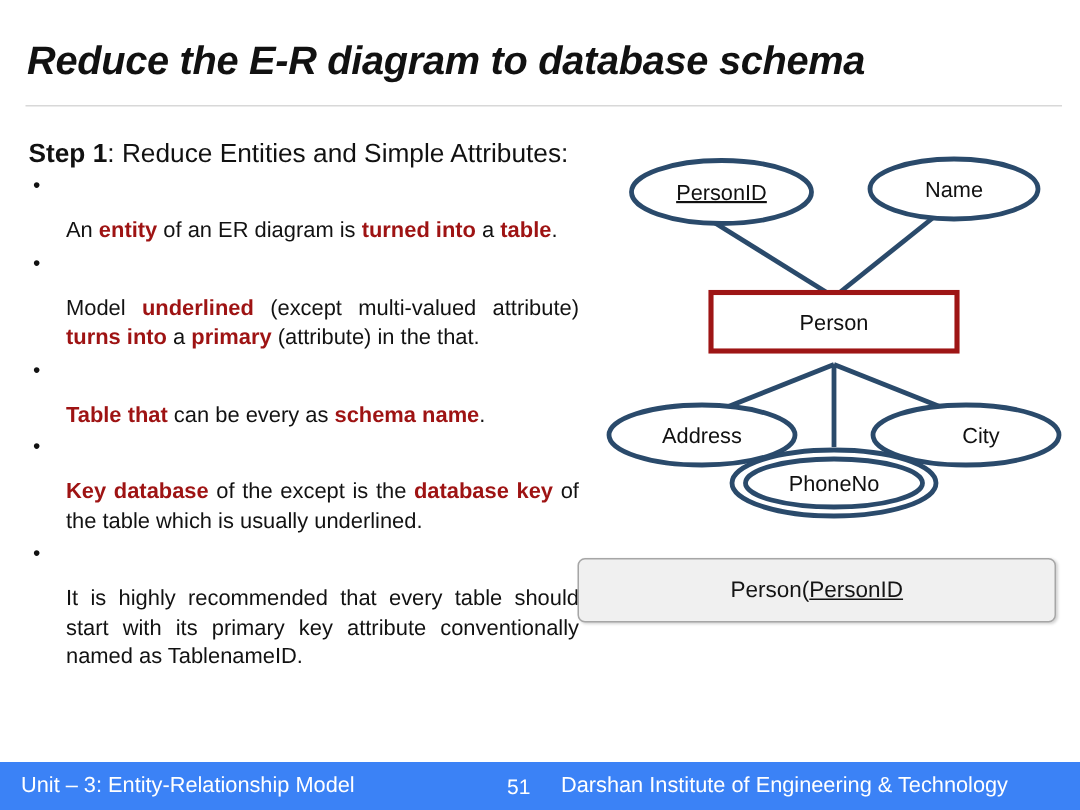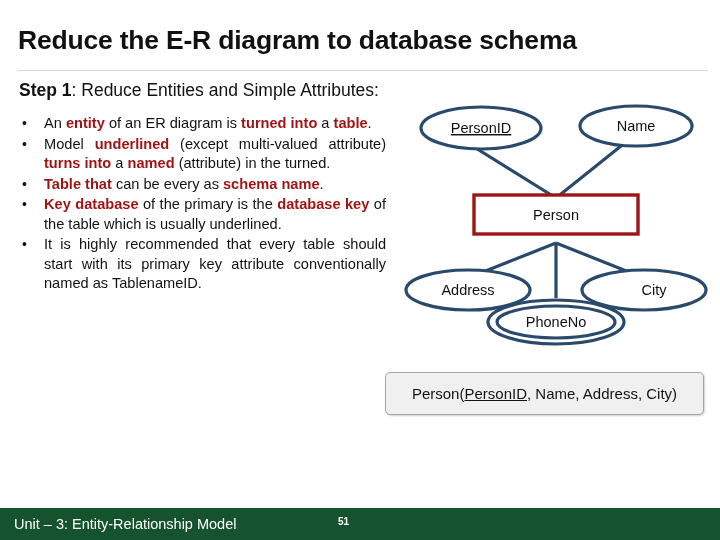--- a/index.html
+++ b/index.html
@@ -19,35 +19,36 @@
   .slide-title {
     position: absolute;
     left: 18px;
     top: 26px;
     width: 690px;
     font-size: 26.5px;
     font-weight: bold;
     color: #111111;
     letter-spacing: -0.2px;
     line-height: 1.1;
+    font-style: italic;
   }
   .title-rule {
     position: absolute;
     left: 17px;
     top: 70px;
     width: 691px;
     height: 1px;
     background: #d8d8d8;
   }
 
   
   .step-line {
     position: absolute;
     left: 19px;
-    top: 80px;
+    top: 92px;
     font-size: 17.5px;
     color: #111111;
     white-space: nowrap;
   }
   .step-line .b { font-weight: bold; }
 
   
   .bullets {
     position: absolute;
     left: 18px;
@@ -65,20 +66,21 @@
   .bullet-dot {
     flex: 0 0 22px;
     text-align: left;
     padding-left: 4px;
     font-size: 14px;
     line-height: 1.34;
     color: #121212;
   }
   .bullet-text {
     flex: 1 1 auto;
+    margin-top: 31px;
   }
   .just { text-align: justify; }
   .hl { color: #9e1313; font-weight: bold; }
 
   
   .er-area {
     position: absolute;
     left: 386px;
     top: 100px;
     width: 330px;
@@ -120,23 +122,22 @@
     left: 14px;
     top: 8px;
     font-size: 14.5px;
     color: #ffffff;
     white-space: nowrap;
   }
   .footer-page {
     position: absolute;
     left: 338px;
     top: 8px;
-    font-size: 10px;
+    font-size: 14px;
     color: #ffffff;
-    font-weight: bold;
   }
   .footer-org {
     position: absolute;
     left: 374px;
     top: 8px;
     font-size: 14.5px;
     color: #ffffff;
     white-space: nowrap;
   }
 </style>
@@ -150,29 +151,29 @@
   <span class="b">Step 1</span><span>: Reduce Entities and Simple Attributes:</span>
 </div>
 
 <div class="bullets" id="bullet-list">
     <div class="bullet-row">
       <span class="bullet-dot">•</span>
       <span class="bullet-text"><span>An </span><span class="hl">entity</span><span> of an ER diagram is </span><span class="hl">turned into</span><span> a </span><span class="hl">table</span><span>.</span></span>
     </div>
     <div class="bullet-row">
       <span class="bullet-dot">•</span>
-      <span class="bullet-text just"><span>Model </span><span class="hl">underlined</span><span> (except multi-valued attribute) </span><span class="hl">turns into</span><span> a </span><span class="hl">named</span><span> (attribute) in the turned.</span></span>
+      <span class="bullet-text just"><span>Model </span><span class="hl">underlined</span><span> (except multi-valued attribute) </span><span class="hl">turns into</span><span> a </span><span class="hl">primary</span><span> (attribute) in the that.</span></span>
     </div>
     <div class="bullet-row">
       <span class="bullet-dot">•</span>
       <span class="bullet-text"><span class="hl">Table that</span><span> can be every as </span><span class="hl">schema name</span><span>.</span></span>
     </div>
     <div class="bullet-row">
       <span class="bullet-dot">•</span>
-      <span class="bullet-text just"><span class="hl">Key database</span><span> of the primary is the </span><span class="hl">database key</span><span> of the table which is usually underlined.</span></span>
+      <span class="bullet-text just"><span class="hl">Key database</span><span> of the except is the </span><span class="hl">database key</span><span> of the table which is usually underlined.</span></span>
     </div>
     <div class="bullet-row">
       <span class="bullet-dot">•</span>
       <span class="bullet-text just"><span>It is highly recommended that every table should start with its primary key attribute conventionally named as TablenameID.</span></span>
     </div>
   </div>
 
 <div class="er-area">
   <svg class="er-svg" width="330" height="250" viewBox="0 0 330 250" xmlns="http://www.w3.org/2000/svg">
 
@@ -214,19 +215,19 @@
       <ellipse cx="170" cy="222" rx="59" ry="16" fill="#ffffff" stroke="#2a4a6b" stroke-width="3.2"></ellipse>
       <text id="t-phoneno" x="170" y="227" text-anchor="middle" font-family="Liberation Sans, sans-serif" font-size="14.5" fill="#111111">PhoneNo</text>
     </g>
   </svg>
 </div>
 
 <div class="schema-box">
   <span>Person</span>
     <span> (</span>
     <u>PersonID</u>
-    <span>, Name, Address, City)</span>
-</div>
-
-<div class="footer" style="background: #14532d;">
+</div>
+
+<div class="footer" style="background: #3b82f6;">
   <span class="footer-unit">Unit – 3: Entity-Relationship Model</span>
   <span class="footer-page">51</span>
+  <span class="footer-org">Darshan Institute of Engineering &amp; Technology</span>
 </div>
 
 </body></html>

